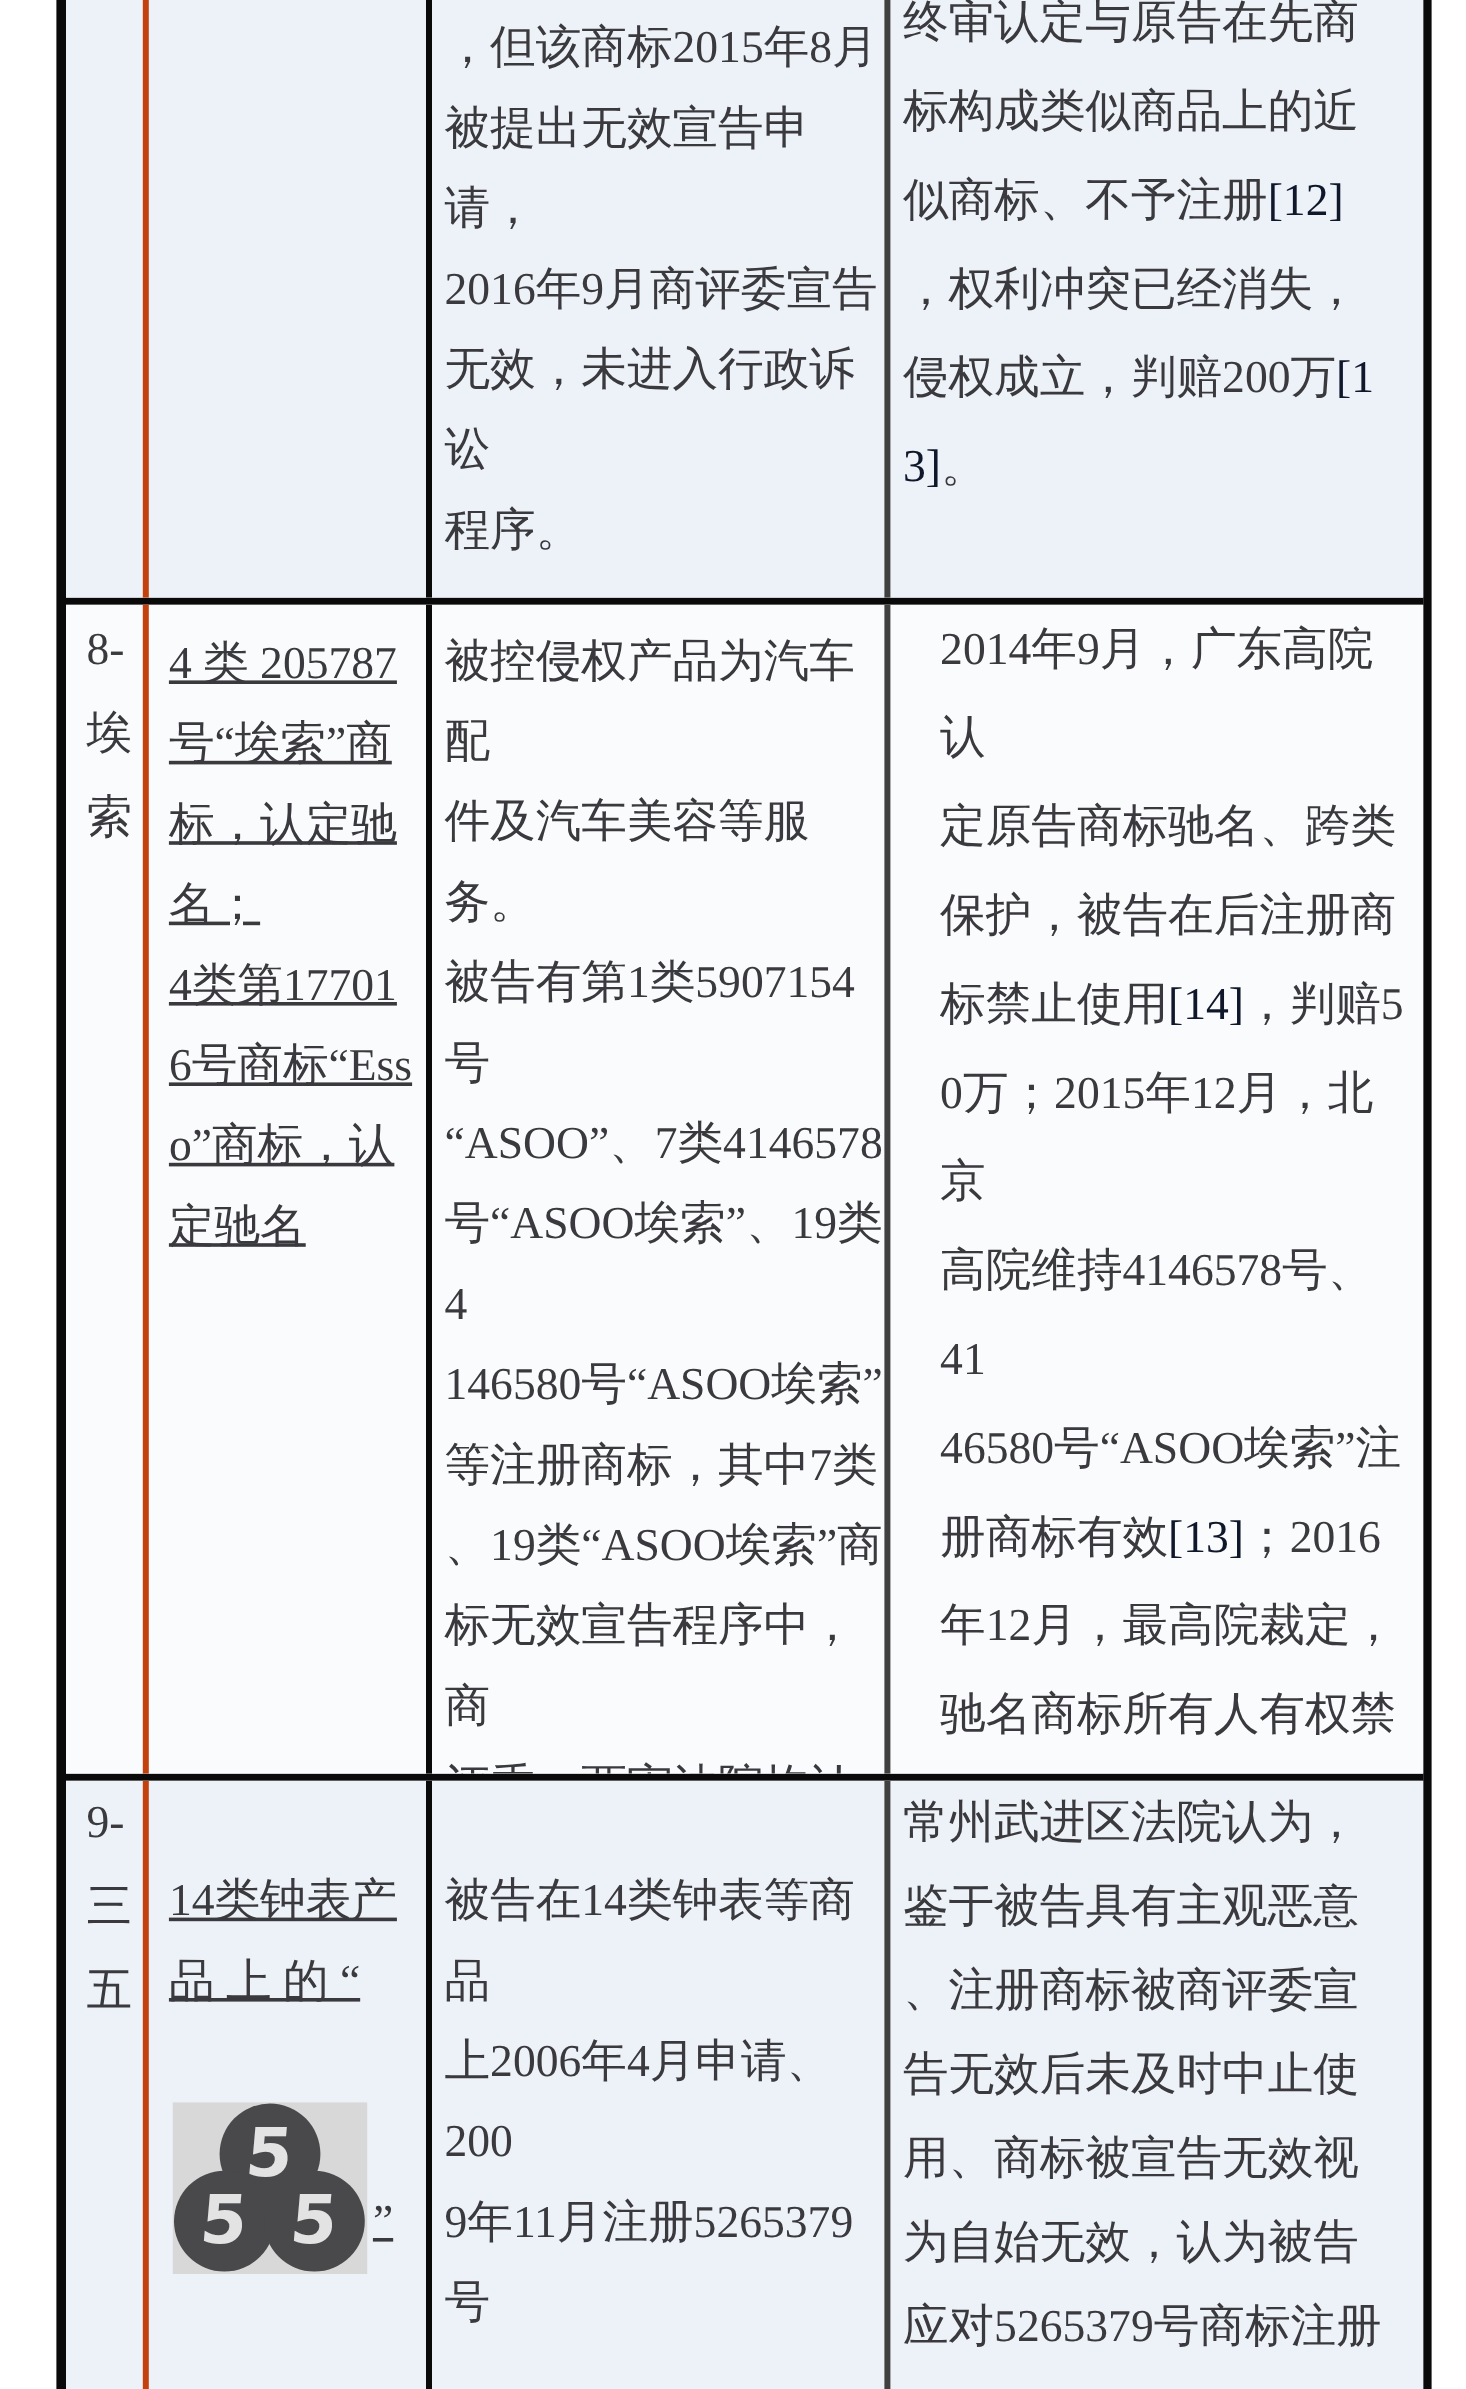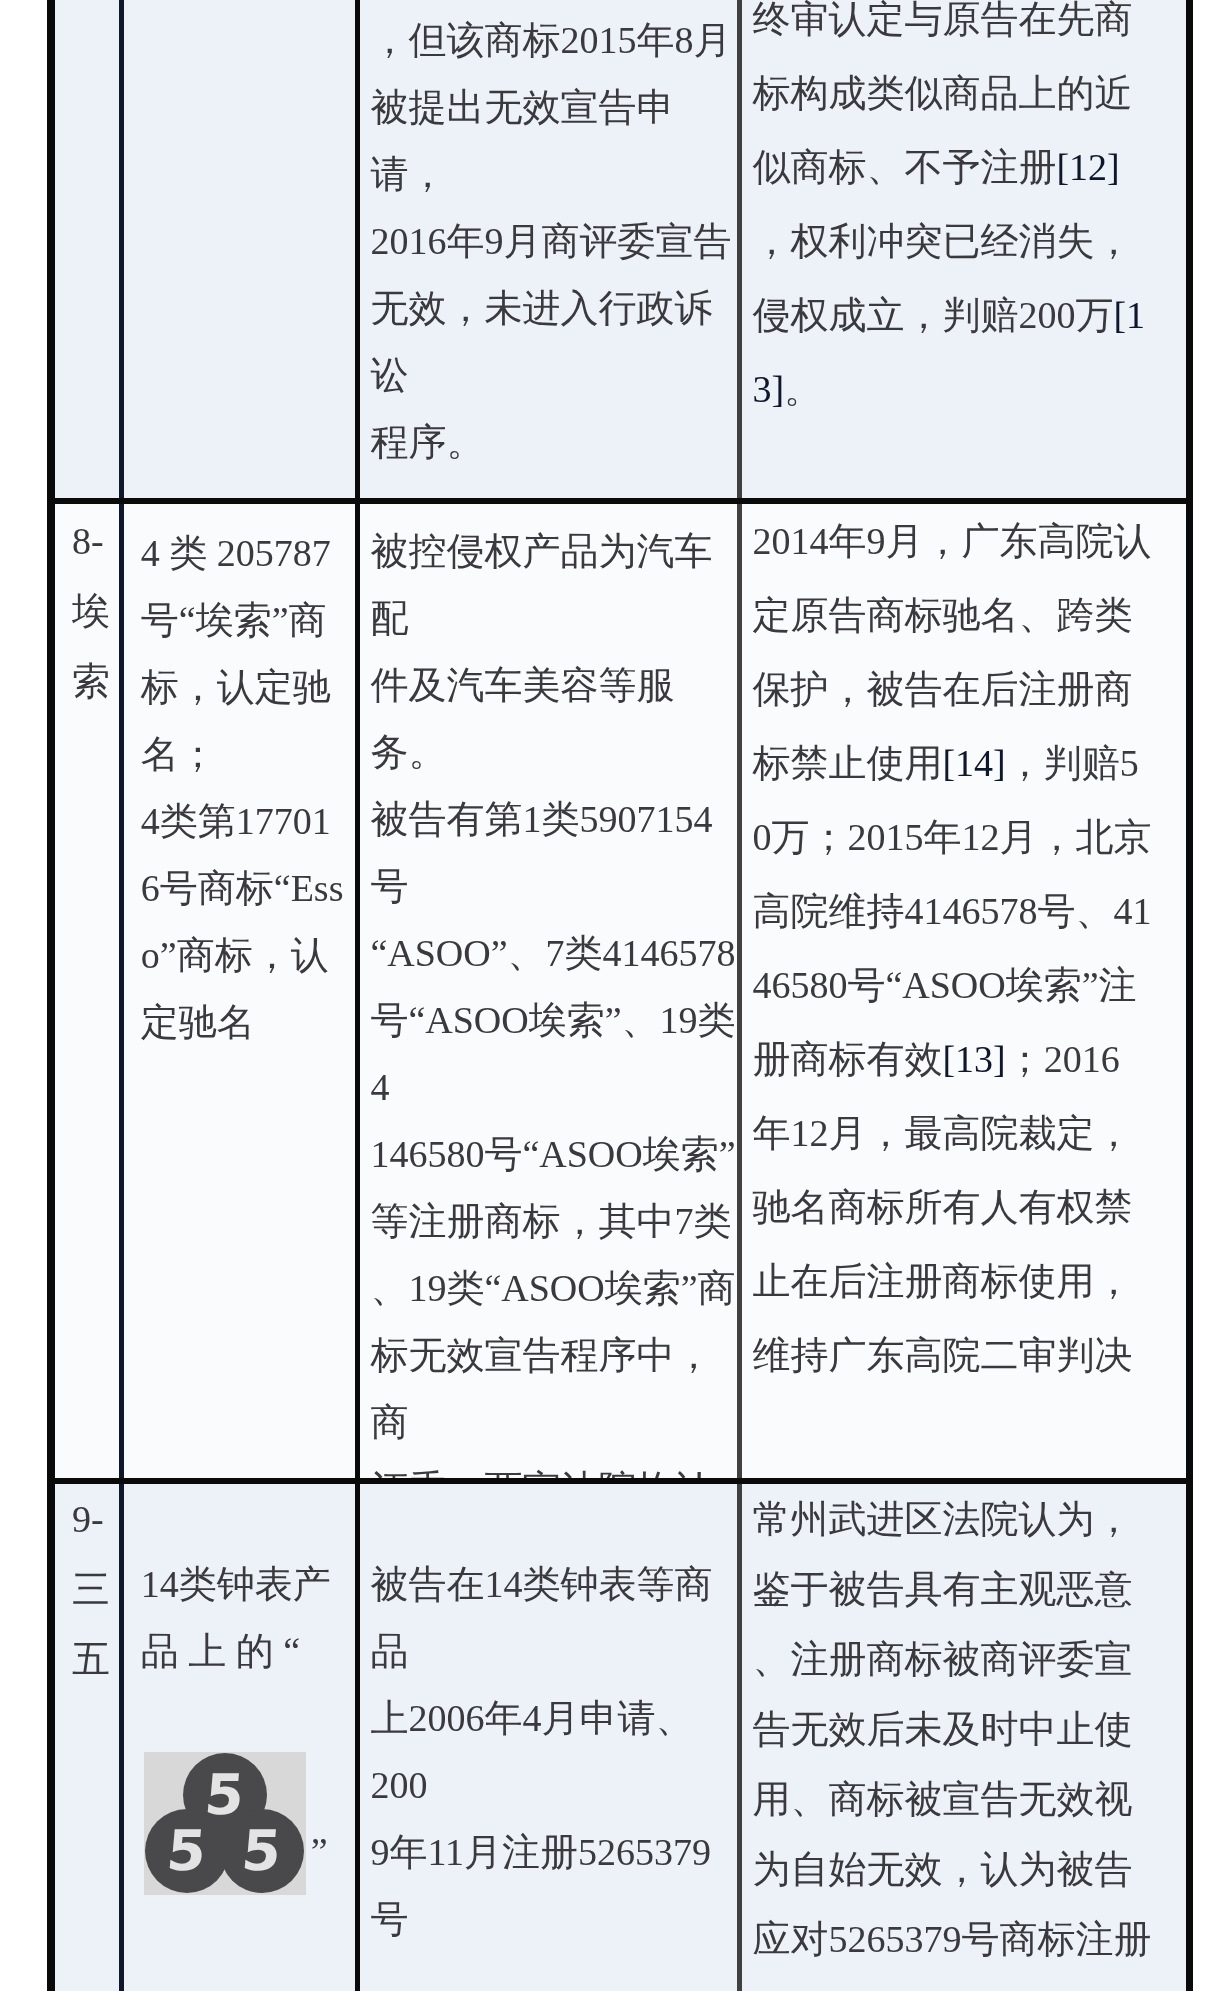--- a/index.html
+++ b/index.html
@@ -16,39 +16,39 @@
     position:absolute;left:47px;top:0;
     width:1146px;
     border-left:8px solid #0a0a0a;
     border-right:7px solid #0a0a0a;
     box-sizing:border-box;
   }
   .row{display:flex;}
   .row + .row{border-top:6px solid #0a0a0a;}
   .cell{box-sizing:border-box;position:relative;overflow:hidden;}
   .c1{width:68px;}
-  .c2{width:252px;border-left:5px solid #0f172a;}
+  .c2{width:252px;border-left:5px solid #c2410c;text-decoration:underline;}
   .c3{width:407px;border-left:5px solid #0a0a0a;}
   .c4{width:478px;border-left:5px solid #404040;}
   .row7{height:498px;}
   .row7 .cell{background:#edf1f8;}
   .row8{height:974px;}
   .row8 .cell{background:#fafbfd;}
   .row9{height:560px;}
   .row9 .cell{background:#edf1f8;}
 
   .txt{white-space:pre-line;}
   .tail{position:absolute;left:10px;right:4px;white-space:pre-line;}
   .r7c3{bottom:22px;line-height:67px;}
   .r7c4{bottom:72px;line-height:74px;}
 
   .r8c1{padding:2px 0 0 17px;line-height:70px;}
   .r8c2{padding:16px 0 0 17px;line-height:67px;}
   .r8c3{padding:14px 0 0 10px;line-height:67px;}
-  .r8c4{padding:0 4px 0 10px;line-height:74px;}
+  .r8c4{padding:0 4px 0 10px;line-height:74px;margin-left:31px;}
 
   .r9c1{padding:0 0 0 17px;line-height:70px;}
   .r9c2{padding:0 0 0 17px;line-height:67px;}
   .r9c3{padding:0 4px 0 10px;line-height:67px;}
   .r9c4{padding:0 4px 0 10px;line-height:70px;}
 
   .ref{color:#0f172a;}
 
   .logo-row{display:flex;align-items:flex-end;}
   .logo-row.a{margin-top:0;margin-left:3px;}

